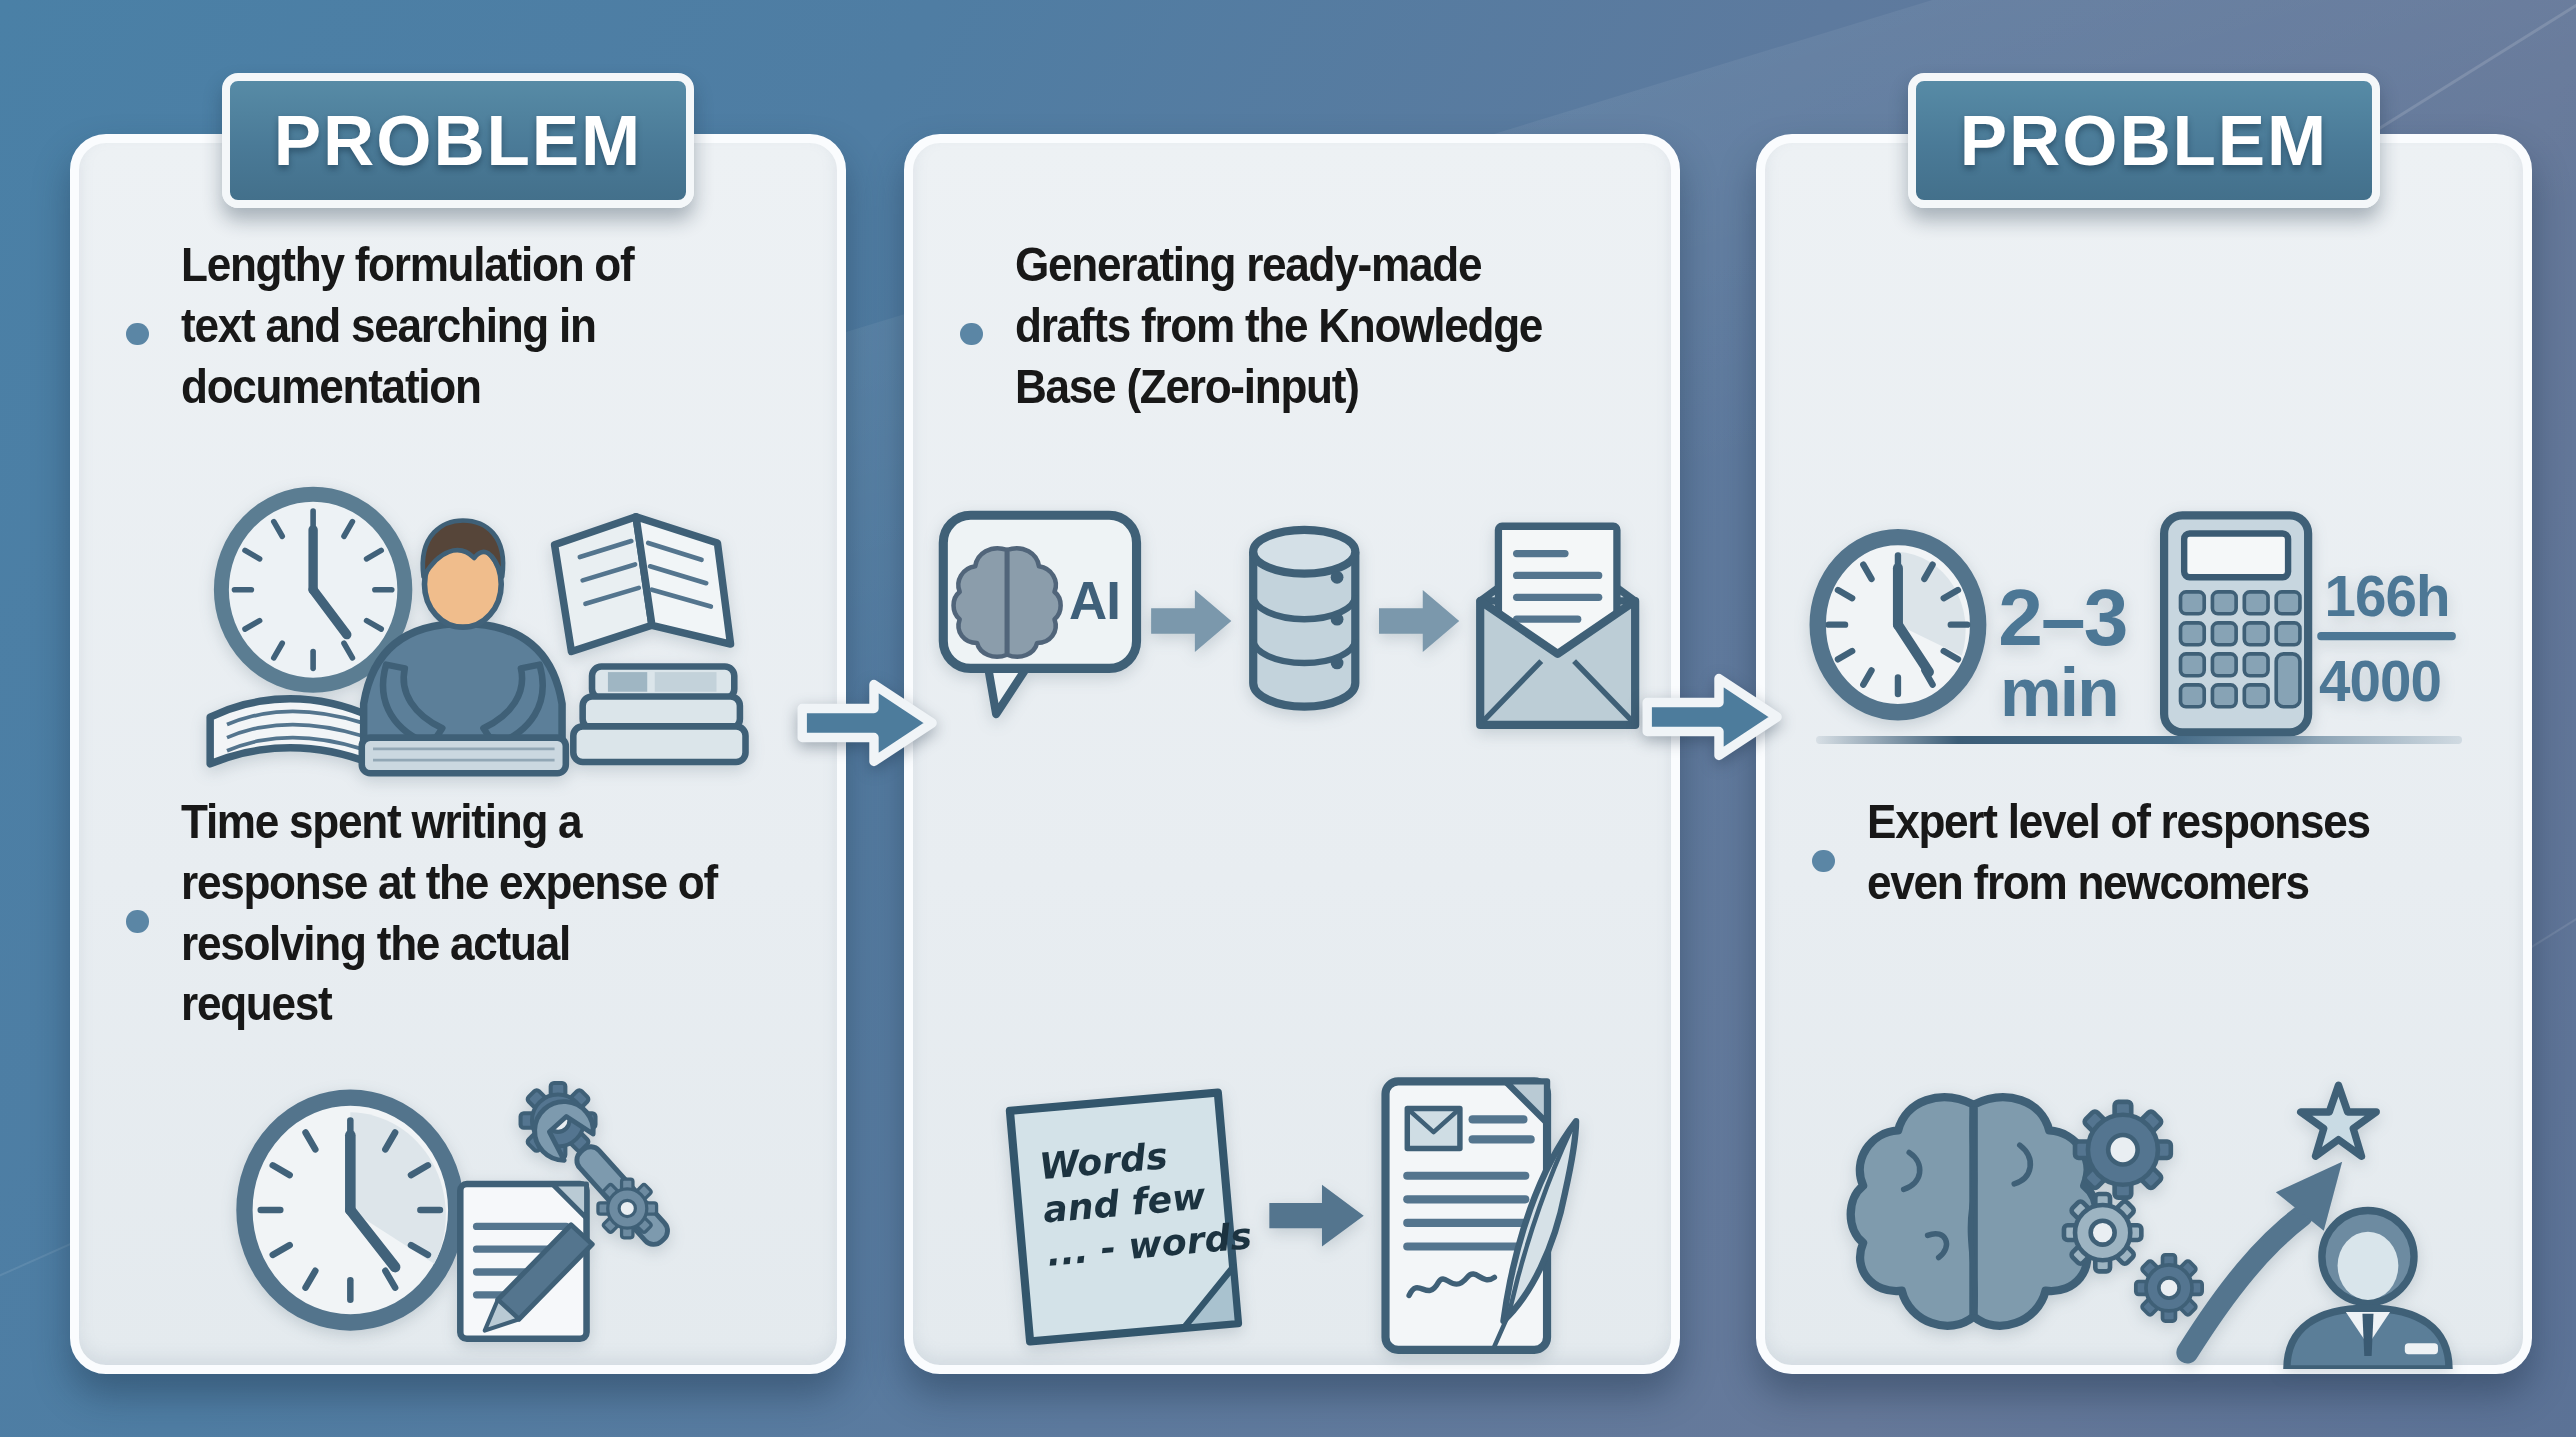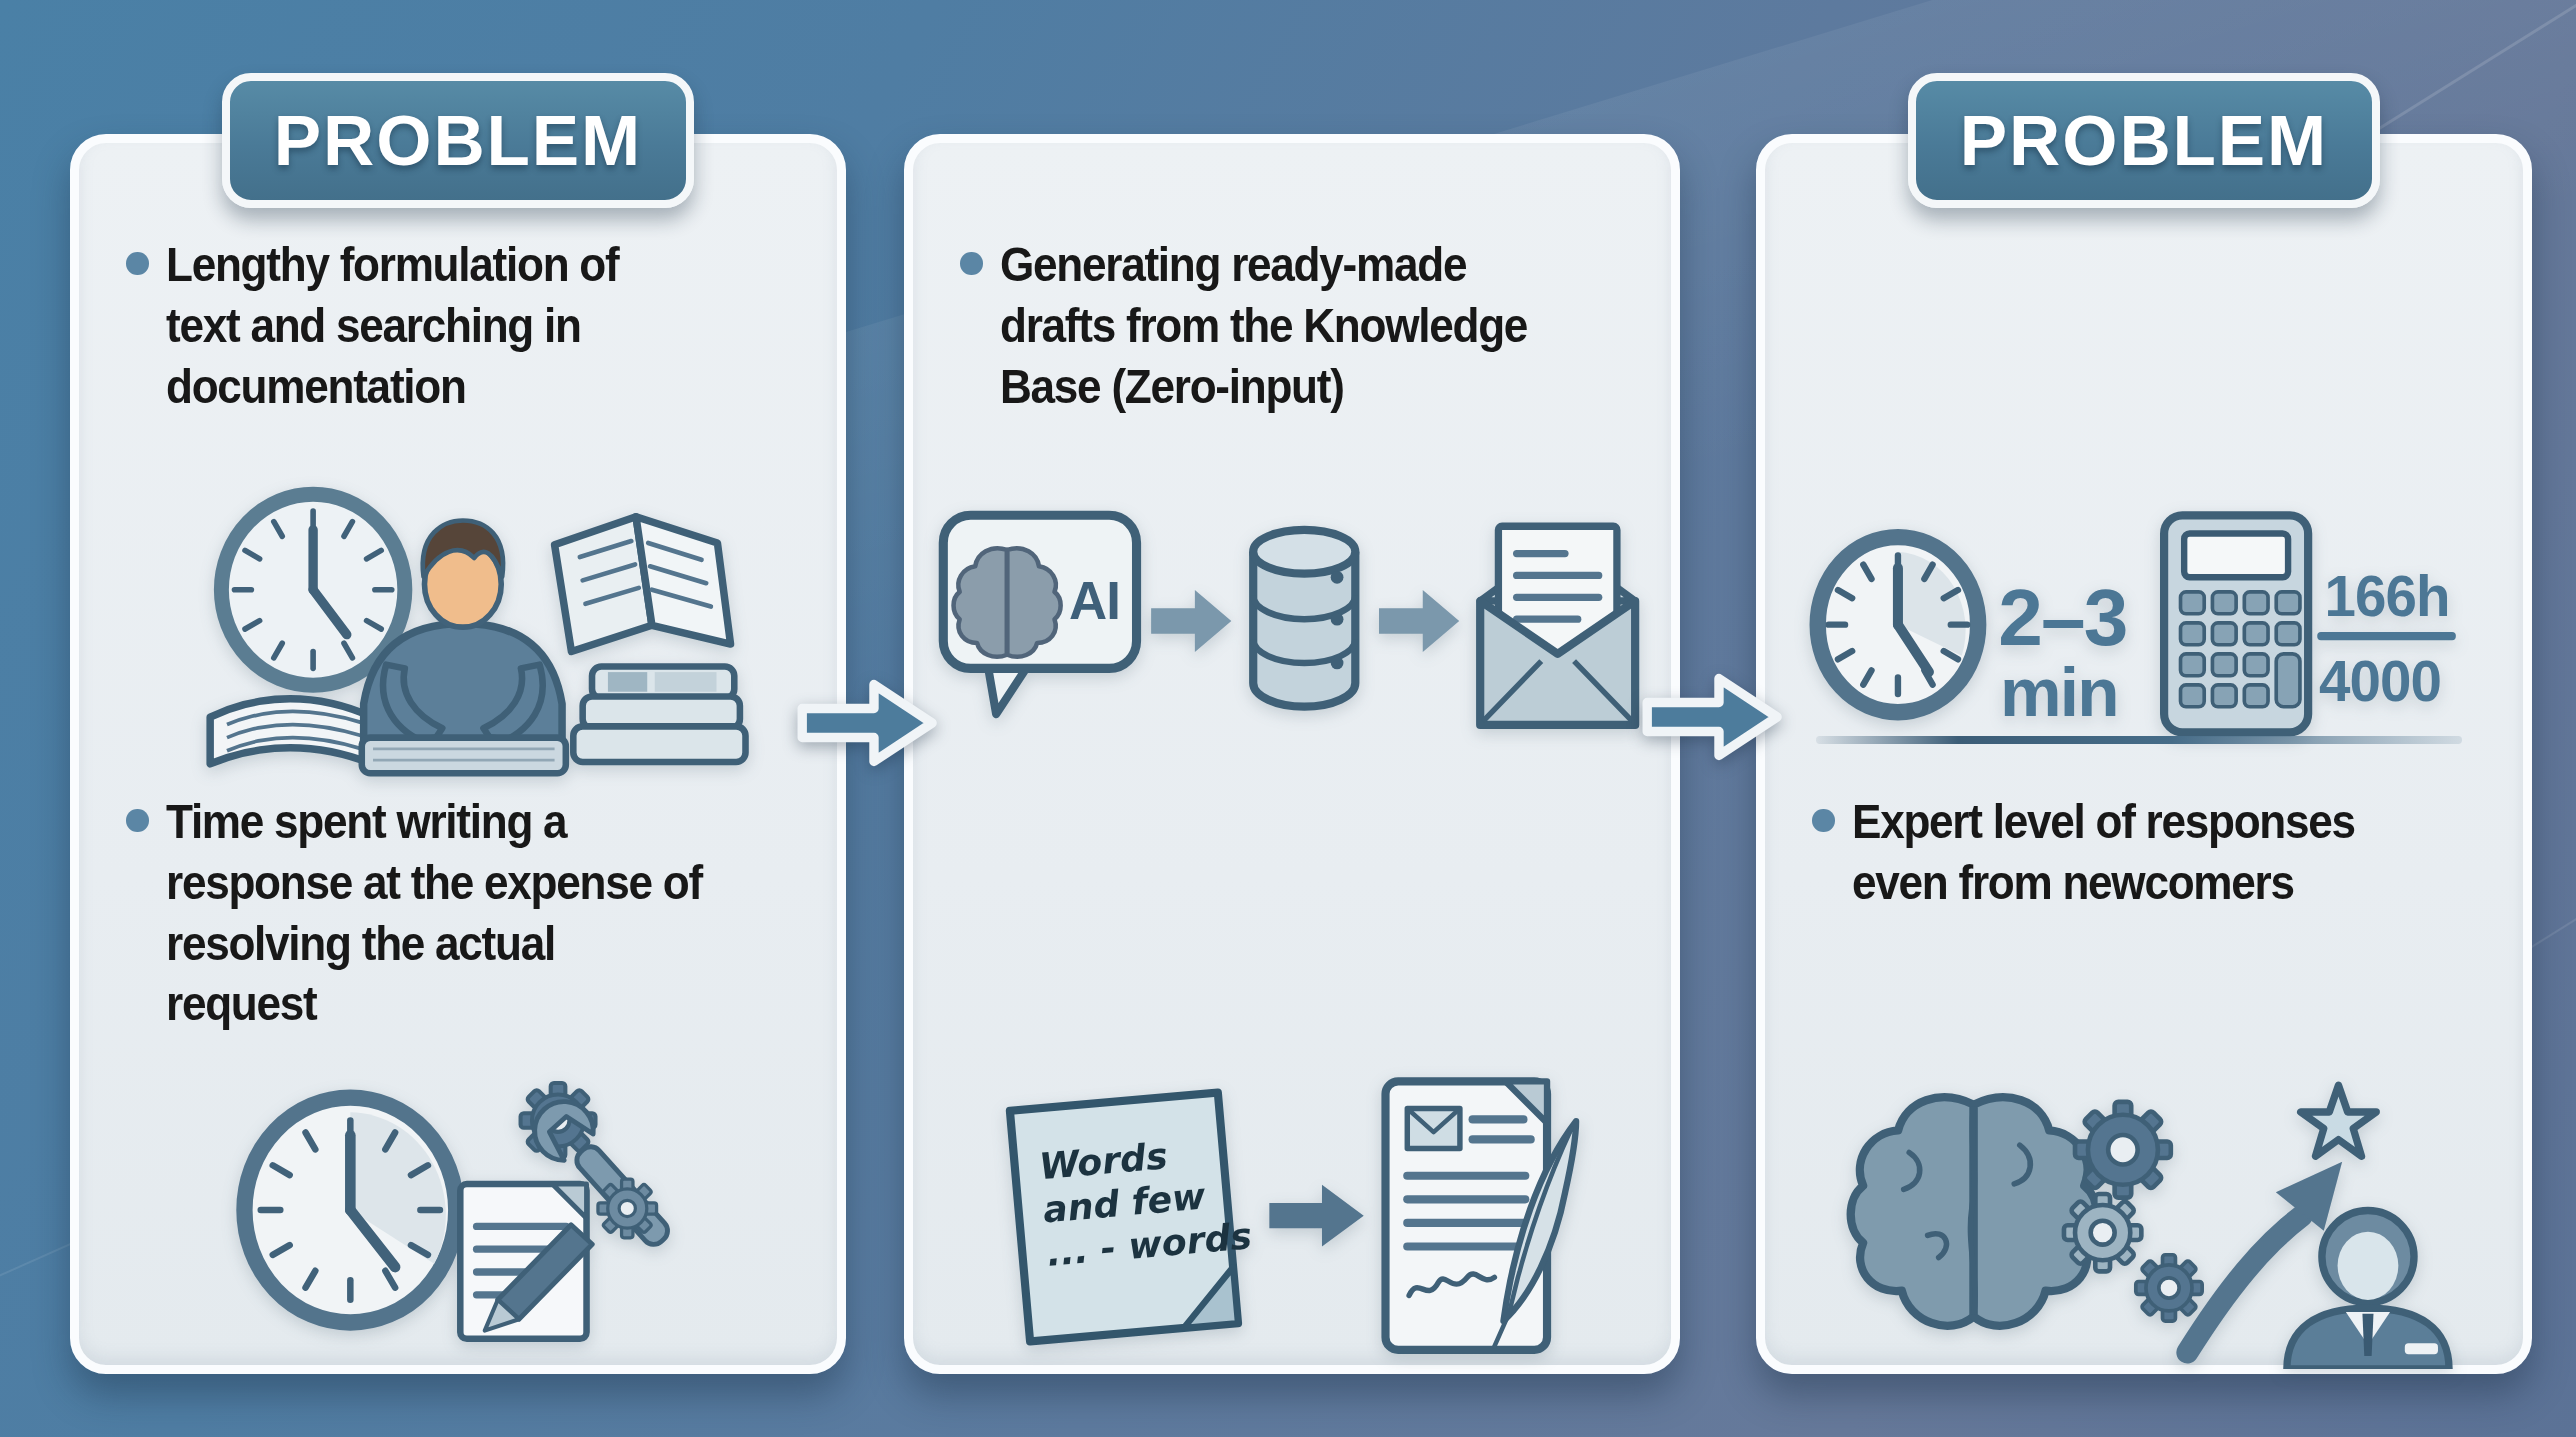--- a/index.html
+++ b/index.html
@@ -28,28 +28,28 @@
     box-shadow:0 20.6px 36px rgba(22,42,62,.38), inset 0 -7.5px 15px rgba(120,140,160,.15);
   }
   .card.c1 { left:70px; }
   .card.c2 { left:904px; }
   .card.c3 { left:1756px; }
 
   .badge {
     position:absolute; top:-70px; left:50%; transform:translateX(-50%);
     width:456px; height:119px;
     background:linear-gradient(180deg,#578ba6 0%,#4a7a97 55%,#43708b 100%);
-    border:8.4px solid #f4f7f9; border-radius:29px;
+    border:8.4px solid #f4f7f9; border-radius:16px;
     display:flex; align-items:center; justify-content:center;
     color:#ffffff; font-weight:700; font-size:71px; letter-spacing:1.9px;
     text-shadow:0 3.7px 6.6px rgba(18,44,64,.45);
     box-shadow:0 11.2px 19px rgba(22,42,62,.32);
   }
 
-  .bullet { position:absolute; left:47px; display:flex; gap:17px; }
+  .bullet { position:absolute; left:47px; display:flex; gap:32px;align-items:center; }
   .dot { width:22.5px; height:22.5px; border-radius:50%; background:#5b86a5; margin-top:18px; flex:none; }
   .blines {
     font-size:49px; font-weight:700; letter-spacing:-1.4px; color:#181818;
     line-height:1.24; transform:scaleX(.9); transform-origin:left top; white-space:nowrap;
   }
   .blines div { display:block; }
 
   .illus { position:absolute; filter:drop-shadow(0 5.6px 7.5px rgba(40,65,85,.18)); }
 
   .divider {

